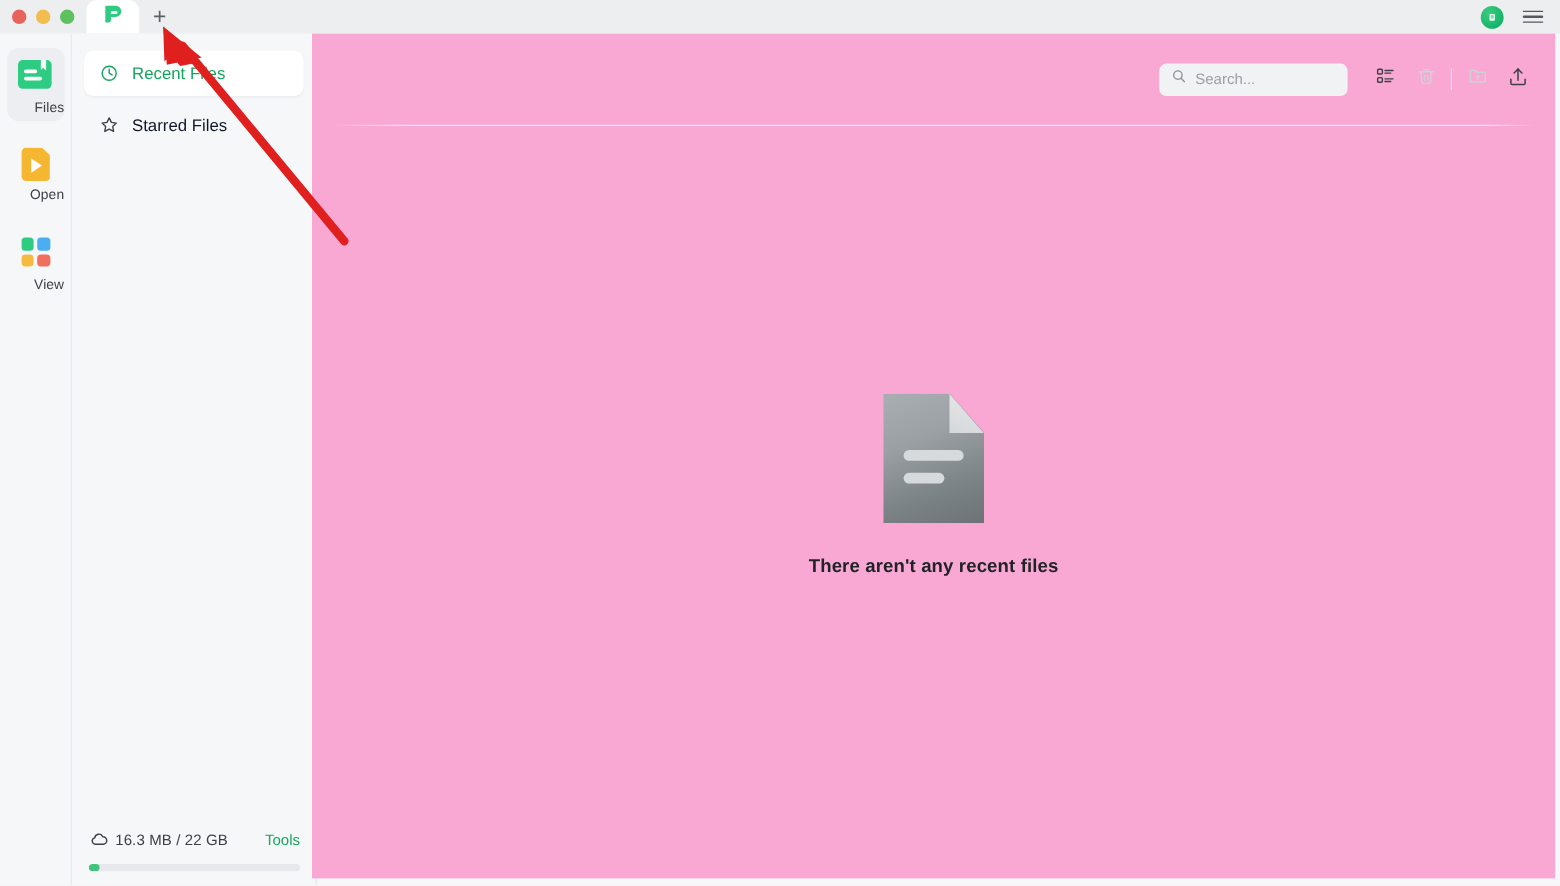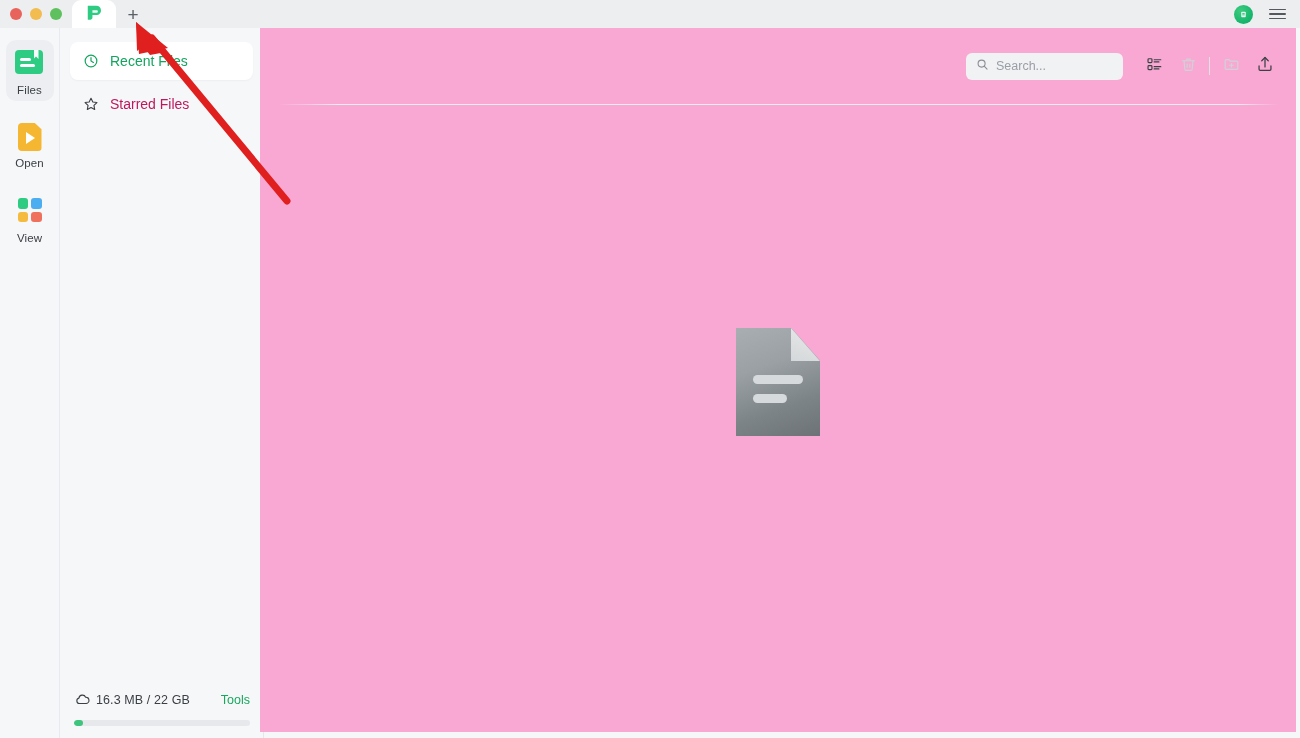--- a/index.html
+++ b/index.html
@@ -46,21 +46,21 @@
   .hamburger i { display:block; width:17px; height:1.6px; background:#55585e; border-radius:1px; }
 
   
   .rail {
     position:absolute; left:0; top:28px; width:60px; height:710px;
     background:#f6f7f9; border-right:1px solid #e8eaed;
     padding-top:12px;
   }
   .rail-item {
     width:48px; margin:0 auto 14px auto; padding:7px 0 5px 0;
-    border-radius:10px; text-align:center; cursor:default;
+    border-radius:10px; text-align:right; cursor:default;
   }
   .rail-item.active { background:#eceef1; }
   .rail-ico { width:30px; height:30px; margin:0 auto 4px auto; position:relative; }
   .rail-label { font-size:11.5px; color:#3c4045; letter-spacing:.1px; }
 
   
   .ico-files { background:#2ecc82; border-radius:4px; width:28px; height:24px; margin-top:3px; position:relative; overflow:hidden; }
   .ico-files .bm { position:absolute; right:4px; top:0; width:5px; height:9px; background:#ffffff; opacity:.95;
                    clip-path:polygon(0 0,100% 0,100% 100%,50% 72%,0 100%); }
   .ico-files .ln { position:absolute; left:5px; height:3px; background:#ffffff; border-radius:2px; }
@@ -81,21 +81,21 @@
 
   
   .panel {
     position:absolute; left:60px; top:28px; width:204px; height:710px;
     background:#f6f7f9; border-right:1px solid #e5e7ea;
   }
   .nav { padding:14px 10px 0 10px; }
   .nav-item {
     height:38px; display:flex; align-items:center; gap:11px;
     padding:0 12px; border-radius:8px; margin-bottom:5px;
-    font-size:14px; color:#be185d;
+    font-size:14px; color:#0f172a;
   }
   .nav-item.active { background:#ffffff; color:#14a45e; box-shadow:0 1px 2px rgba(16,24,40,.04); }
   .nav-ico { width:17px; height:17px; flex:0 0 17px; display:flex; align-items:center; justify-content:center; }
 
   .storage {
     position:absolute; left:0; bottom:0; width:204px; padding:0 14px 12px 14px;
   }
   .storage-row { display:flex; align-items:center; gap:5px; margin-bottom:12px; }
   .storage-text { font-size:12.5px; color:#3c4045; letter-spacing:.1px; }
   .storage-view { margin-left:auto; font-size:12.5px; color:#17a75f; }
@@ -315,20 +315,21 @@
 
     <div class="tb-divider"></div>
 
     <div class="empty">
       <div class="doc">
         <div class="doc-body"></div>
         <div class="doc-fold"></div>
         <div class="doc-ln doc-ln1"></div>
         <div class="doc-ln doc-ln2"></div>
       </div>
+      <div class="empty-title">There aren't any recent files</div>
     </div>
   </div>
 
   <svg class="arrow" viewBox="0 0 1300 738">
     <line x1="287" y1="201" x2="152" y2="38" stroke="#e01f1f" stroke-width="7" stroke-linecap="round"></line>
     <polygon points="136,22 166,52 150,55 143,46 137,51" fill="#e01f1f"></polygon>
     <polygon points="136,22 168,48 139,54" fill="#e01f1f"></polygon>
   </svg>
 
 </div>

